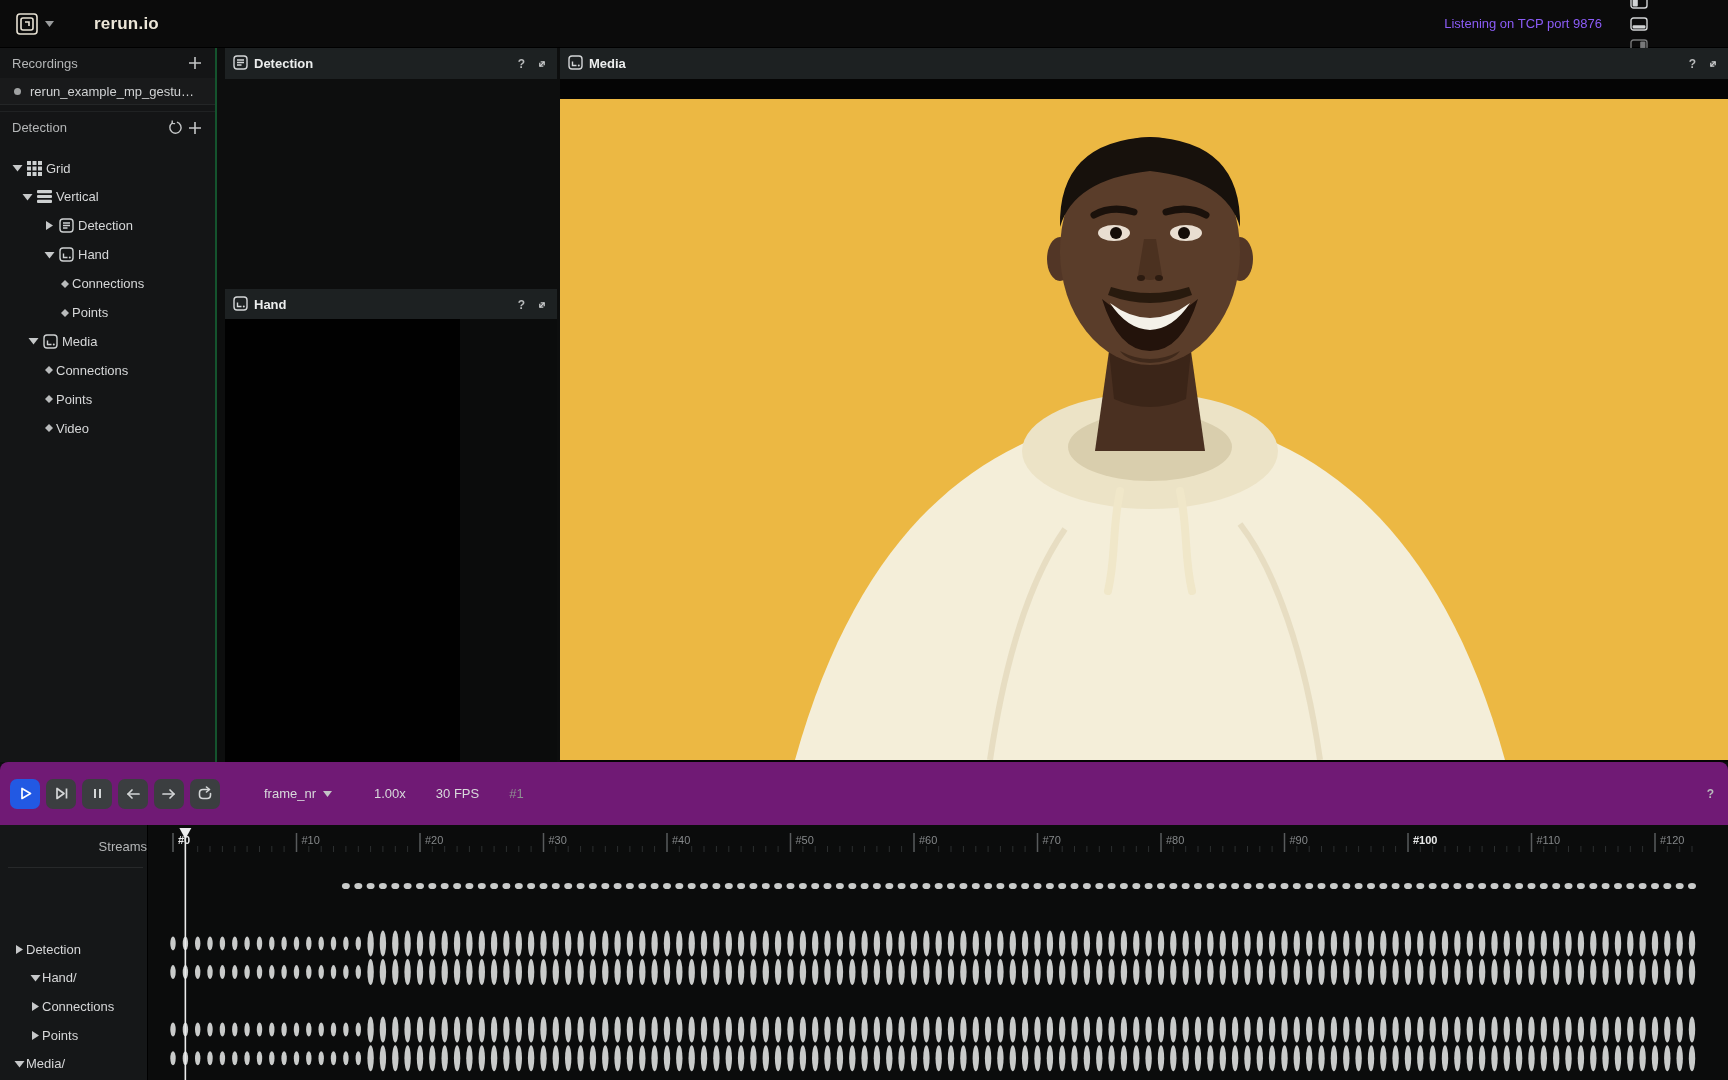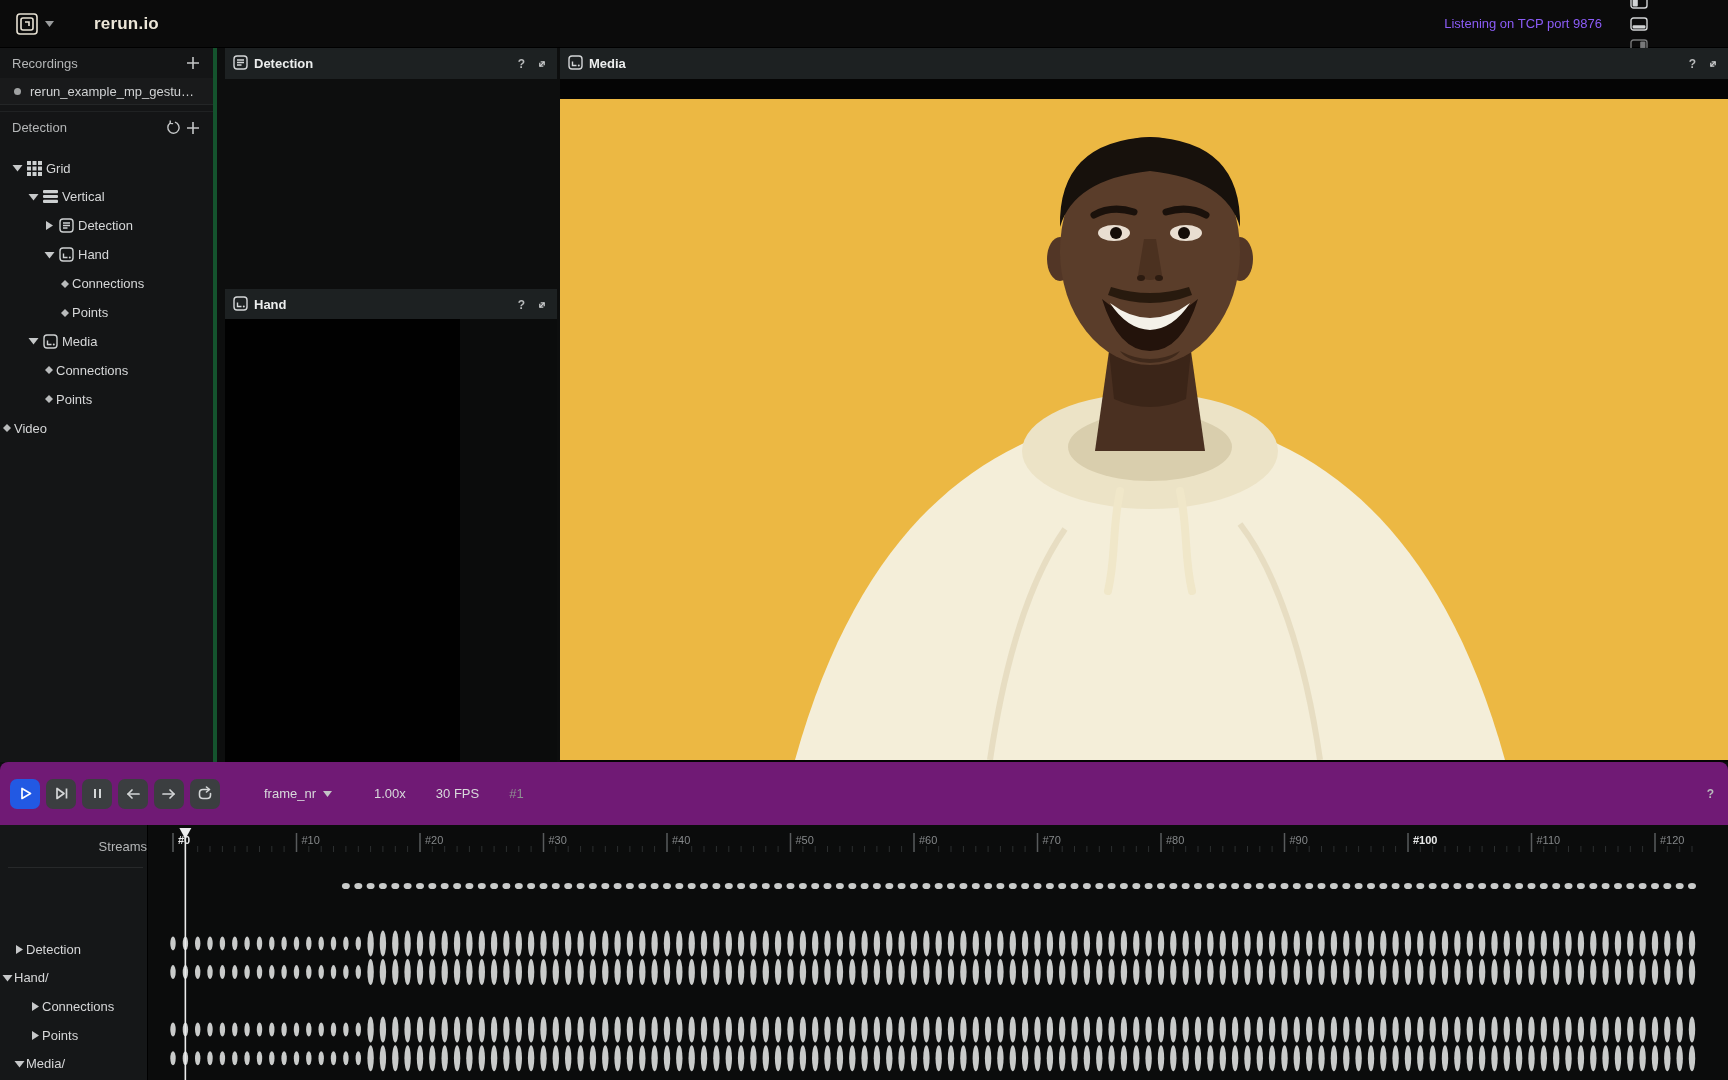--- a/index.html
+++ b/index.html
@@ -13,21 +13,21 @@
   .logo-btn { display:flex; align-items:center; margin-left:14px; gap:5px; cursor:pointer; }
   .app-title { margin-left:40px; font-size:17px; font-weight:bold; color:#ece6d8; letter-spacing:.2px; }
   .topbar-right { margin-left:auto; display:flex; align-items:center; margin-right:76px; }
   .status-text { font-size:13px; color:#8b5cf6; margin-right:18px; }
   .panel-toggle { width:26px; height:22px; display:flex; align-items:center; justify-content:center;
     margin-left:6px; border-radius:4px; cursor:pointer; }
   .panel-toggle.inactive { opacity:.55; }
 
   
   .sidebar { position:absolute; left:0; top:48px; width:217px; height:714px;
-    background:#141516; border-right:4px solid #14532d; }
+    background:#141516; border-right:2px solid #14532d; }
   .section-header { display:flex; align-items:center; height:30px; padding:0 10px 0 12px;
     font-size:13px; color:#b4b6b7; }
   .section-header .sh-label { flex:1; }
   .icon-btn { width:20px; height:20px; display:flex; align-items:center; justify-content:center;
     color:#c3c5c6; border-radius:4px; cursor:pointer; }
   .recording-item { display:flex; align-items:center; height:27px; padding-left:14px;
     background:#191a1b; border-bottom:1px solid #242627; font-size:13px; color:#d0d2d3; }
   .rec-dot { width:7px; height:7px; border-radius:50%; background:#a0a2a3; margin-right:9px; }
   .blueprint-header { margin-top:6px; border-top:1px solid #202223; height:32px; }
   .tree-row { position:absolute; display:flex; align-items:center; height:28px; width:100%;
@@ -163,21 +163,21 @@
               <rect x="0" y="5.5" width="4" height="4"></rect>
               <rect x="5.5" y="5.5" width="4" height="4"></rect>
               <rect x="11" y="5.5" width="4" height="4"></rect>
               <rect x="0" y="11" width="4" height="4"></rect>
               <rect x="5.5" y="11" width="4" height="4"></rect>
               <rect x="11" y="11" width="4" height="4"></rect>
             </svg>
           </span>
           <span class="tree-label">Grid</span>
         </div>
-        <div class="tree-row" style="top: 134.9px; padding-left: 26px;">
+        <div class="tree-row" style="top: 134.9px; padding-left: 20px;">
           <span class="tri">
             <svg width="11" height="8" viewBox="0 0 11 8">
               <polygon points="0.5,1 10.5,1 5.5,7.5" fill="currentColor"></polygon>
             </svg>
           </span>
           <span class="node-ic">
             <svg width="15" height="13" viewBox="0 0 15 13" fill="currentColor">
               <rect x="0" y="0" width="15" height="3.2" rx="1"></rect>
               <rect x="0" y="4.9" width="15" height="3.2" rx="1"></rect>
               <rect x="0" y="9.8" width="15" height="3.2" rx="1"></rect>
@@ -254,21 +254,21 @@
           <span class="tree-label">Connections</span>
         </div>
         <div class="tree-row" style="top: 337.2px; padding-left: 42px;">
           <span class="tri">
             <svg width="8" height="8" viewBox="0 0 8 8">
               <polygon points="4,0 8,4 4,8 0,4" fill="#b9bbbc"></polygon>
             </svg>
           </span>
           <span class="tree-label">Points</span>
         </div>
-        <div class="tree-row" style="top: 366.1px; ">
+        <div class="tree-row" style="top: 366.1px; padding-left: 42px;">
           <span class="tri">
             <svg width="8" height="8" viewBox="0 0 8 8">
               <polygon points="4,0 8,4 4,8 0,4" fill="#b9bbbc"></polygon>
             </svg>
           </span>
           <span class="tree-label">Video</span>
         </div>
       </div>
   </aside>
 
@@ -435,21 +435,21 @@
       <div class="streams-sep"></div>
       <div id="streams-tree">
           <div class="stream-row" style="top: 110px; padding-left: 12px;">
             <span class="tri">
               <svg width="9" height="11" viewBox="0 0 9 11">
                 <polygon points="1,1 8,5.5 1,10" fill="currentColor"></polygon>
               </svg>
             </span>
             <span class="tree-label">Detection</span>
           </div>
-          <div class="stream-row" style="top: 138.7px; padding-left: 0;">
+          <div class="stream-row" style="top: 138.7px; padding-left: 28px;">
             <span class="tri">
               <svg width="11" height="8" viewBox="0 0 11 8">
                 <polygon points="0.5,1 10.5,1 5.5,7.5" fill="currentColor"></polygon>
               </svg>
             </span>
             <span class="tree-label">Hand/</span>
           </div>
           <div class="stream-row" style="top: 167.4px; padding-left: 28px;">
             <span class="tri">
               <svg width="9" height="11" viewBox="0 0 9 11">

